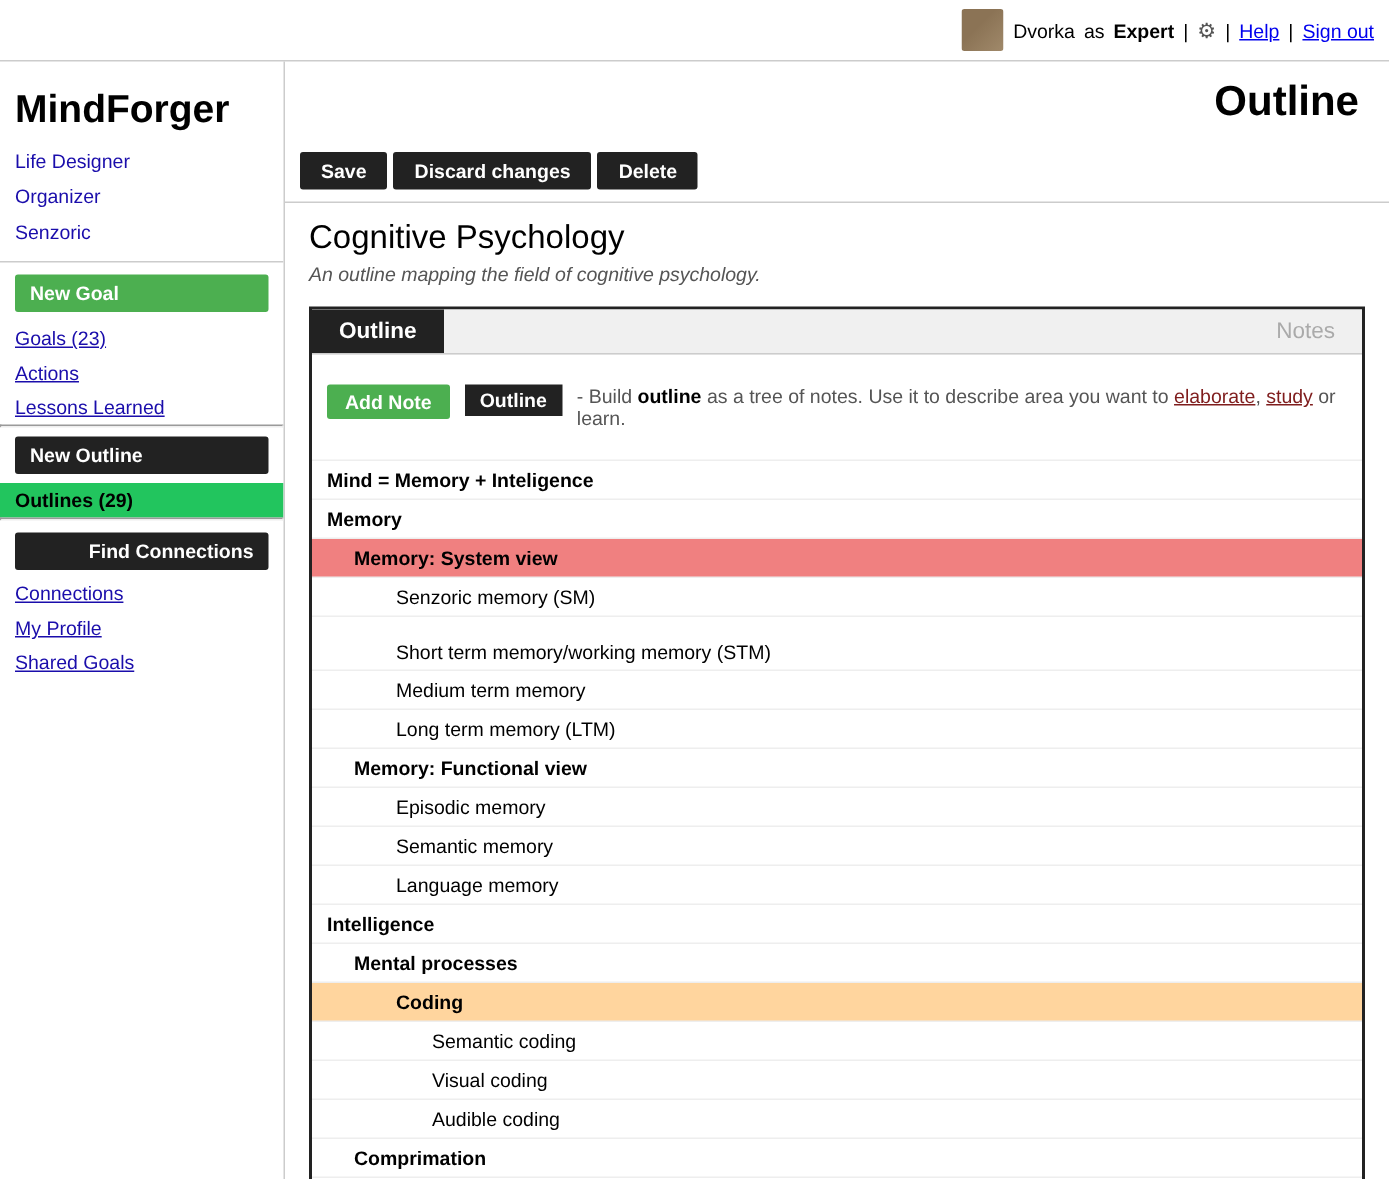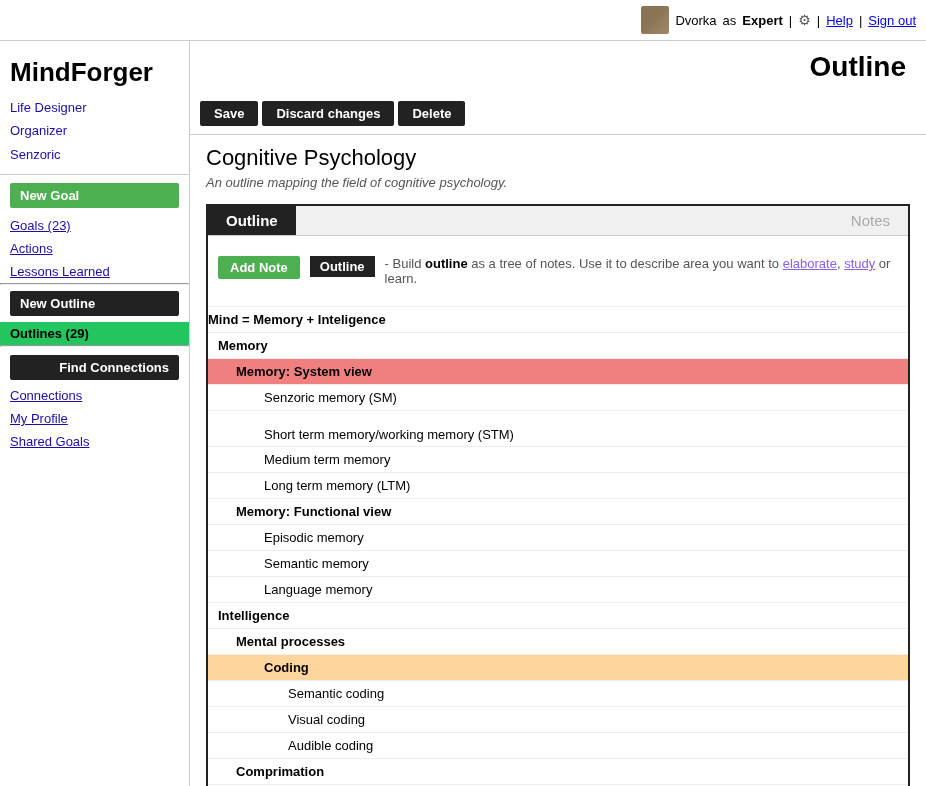--- a/index.html
+++ b/index.html
@@ -50,21 +50,21 @@
     #outline-tab-active { background: #222; color: #fff; padding: 6px 18px; font-size: 15px; font-weight: bold; cursor: pointer; }
     #notes-tab { color: #aaa; padding: 6px 18px; font-size: 15px; cursor: pointer; margin-left: auto; }
     #outline-tab-bar { flex: 1; height: 2px; }
 
     
     #outline-instruction { display: flex; align-items: flex-start; padding: 20px 10px; gap: 10px; border-bottom: 1px solid #eee; }
     .add-note-btn { padding: 4px 12px; background: #4CAF50; color: #fff; font-size: 13px; font-weight: bold; border: none; cursor: pointer; border-radius: 2px; white-space: nowrap; }
     .outline-badge { background: #222; color: #fff; padding: 3px 10px; font-size: 13px; font-weight: bold; white-space: nowrap; }
     #outline-desc { font-size: 13px; color: #555; }
     #outline-desc b { color: #000; }
-    #outline-desc a { color: #8b5cf6; }
+    #outline-desc a { color: #7f1d1d; }
 
     
     #outline-items { font-size: 13px; }
   </style>
 </head>
 <body>
 
 <div id="header">
   <div id="header-user">
     <div id="header-avatar">
@@ -137,21 +137,21 @@
           <span id="outline-desc">
             - Build <b>outline</b> as a tree of notes. Use it to describe area you want to
             <a href="#">elaborate</a>,
             <a href="#">study</a>
             or learn.
           </span>
         </div>
 
         <div id="outline-items">
         <div style="display: flex; align-items: center; border-bottom: 1px solid rgb(238, 238, 238); min-height: 26px;">
-              <span style="padding: 4px 8px 4px 0; font-weight: bold; text-align: right;">Mind = Memory + Inteligence</span>
+              <span style="padding: 4px 8px 4px 10px; font-weight: bold; text-align: right;">Mind = Memory + Inteligence</span>
             </div>
             <div style="display: flex; align-items: center; border-bottom: 1px solid rgb(238, 238, 238); min-height: 26px;">
               <span style="padding: 4px 8px 4px 10px; font-weight: bold;">Memory</span>
             </div>
             <div style="display: flex; align-items: center; border-bottom: 1px solid rgb(238, 238, 238); min-height: 26px; background-color: rgb(240, 128, 128);">
               <span style="padding: 4px 8px 4px 28px; font-weight: bold;">Memory: System view</span>
             </div>
             <div style="display: flex; align-items: center; border-bottom: 1px solid rgb(238, 238, 238); min-height: 26px;">
               <span style="padding: 4px 8px 4px 56px;">Senzoric memory (SM)</span>
             </div>

